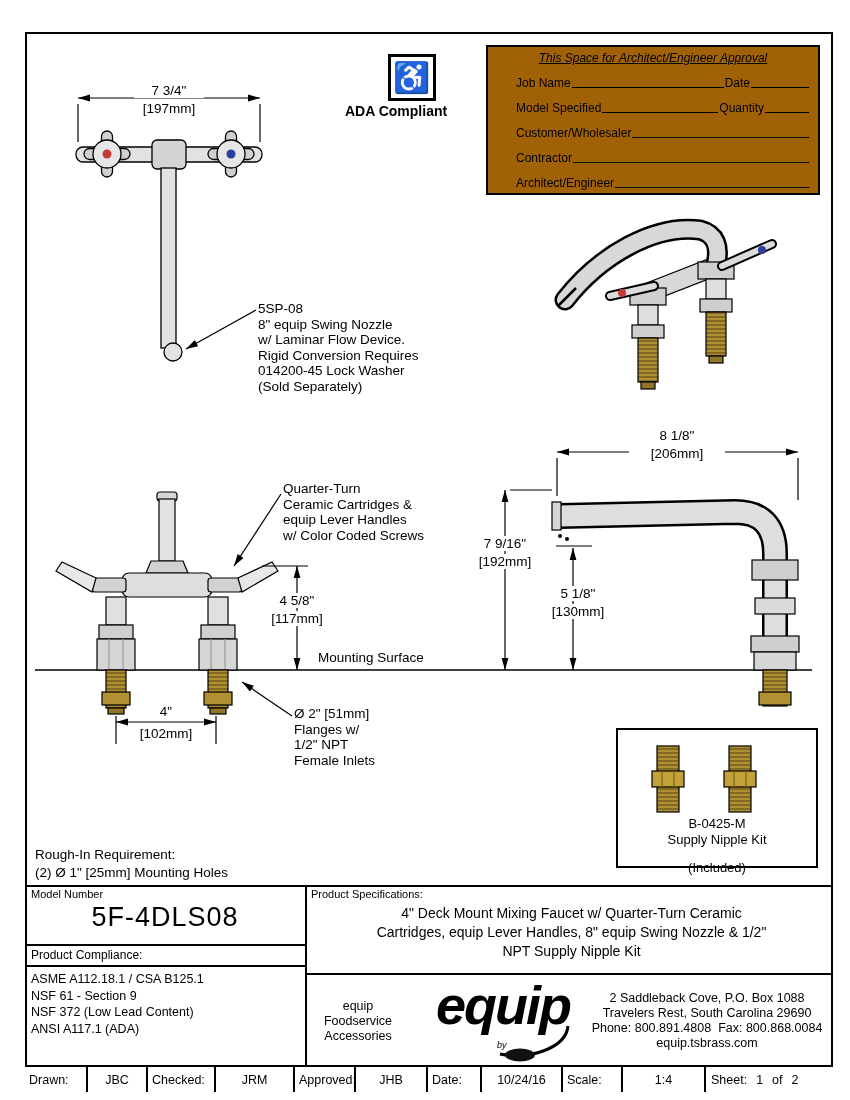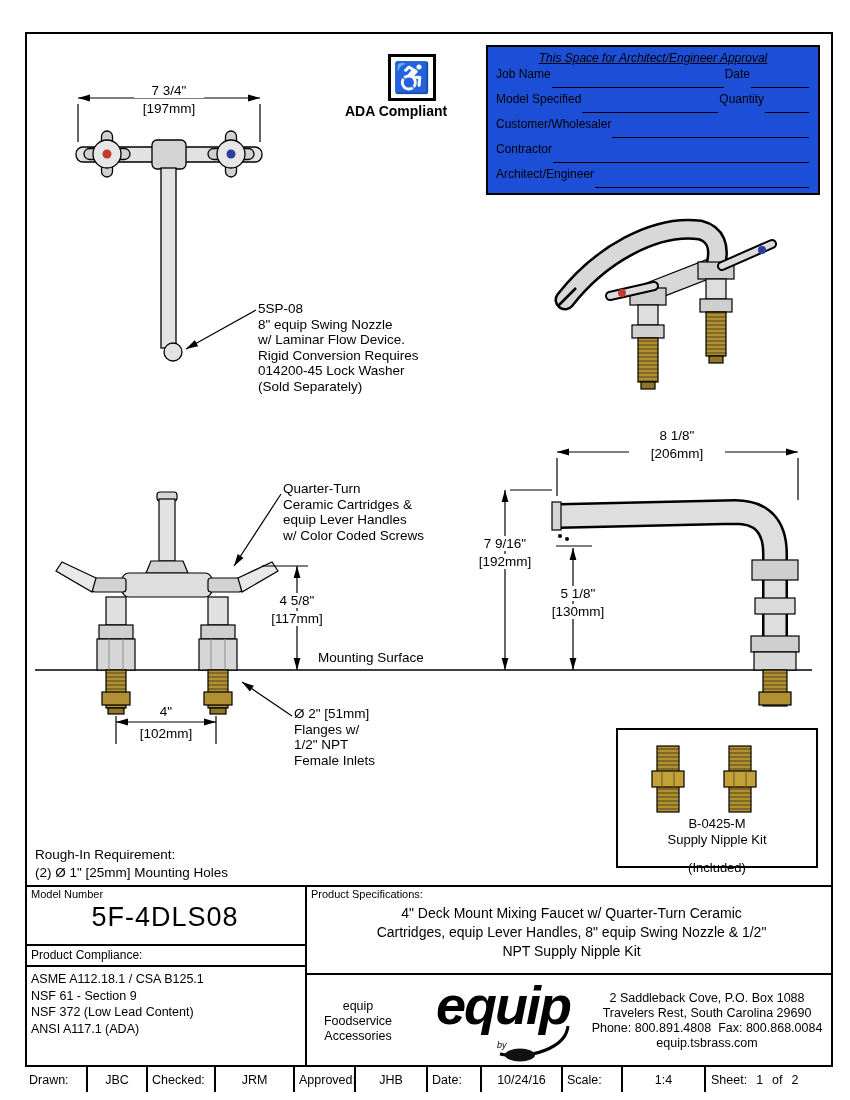--- a/index.html
+++ b/index.html
@@ -9,23 +9,23 @@
   .sheet { position:absolute; left:25px; top:32px; width:808px; height:1060px; border:2px solid #000; }
   svg.linework { position:absolute; left:0; top:0; pointer-events:none; }
   .abs { position:absolute; }
   .dim { position:absolute; background:#fff; font-size:13.5px; line-height:15px; text-align:center; white-space:nowrap; padding:0 2px; }
   .callout { position:absolute; font-size:13.5px; line-height:15.5px; white-space:pre-line; }
   .center { text-align:center; }
   .pre { white-space:pre; }
   .preline { white-space:pre-line; }
 
   
-  .approval { position:absolute; left:486px; top:45px; width:334px; height:150px; border:2px solid #000; padding:4px 8px 0 8px; font-size:12px; background:#1d4ed8; }
+  .approval { position:absolute; left:486px; top:45px; width:334px; height:150px; border:2px solid #000; padding:4px 8px 0 8px; font-size:12px; background:#a16207; }
   .approval-title { text-align:center; font-style:italic; text-decoration:underline; margin-bottom:2px; }
-  .approval-row { display:flex; height:25px; }
+  .approval-row { display:flex; align-items:flex-end; height:25px;margin-left:20px; }
   .approval-row .lbl { padding-bottom:2px; white-space:nowrap; }
   .fill-line { flex:1; border-bottom:1px solid #000; margin:0 1px 4px 1px; }
   .short-line { border-bottom:1px solid #000; margin:0 1px 4px 1px; }
 
   
   .ada-box { position:absolute; left:388px; top:54px; width:48px; height:47px; border:3px solid #000; display:flex; align-items:center; justify-content:center; font-size:30px; line-height:1; }
   .ada-label { position:absolute; left:345px; top:103px; width:140px; font-weight:bold; font-size:14px; }
 
   
   .kit-box { position:absolute; left:616px; top:728px; width:202px; height:140px; border:2px solid #000; }

